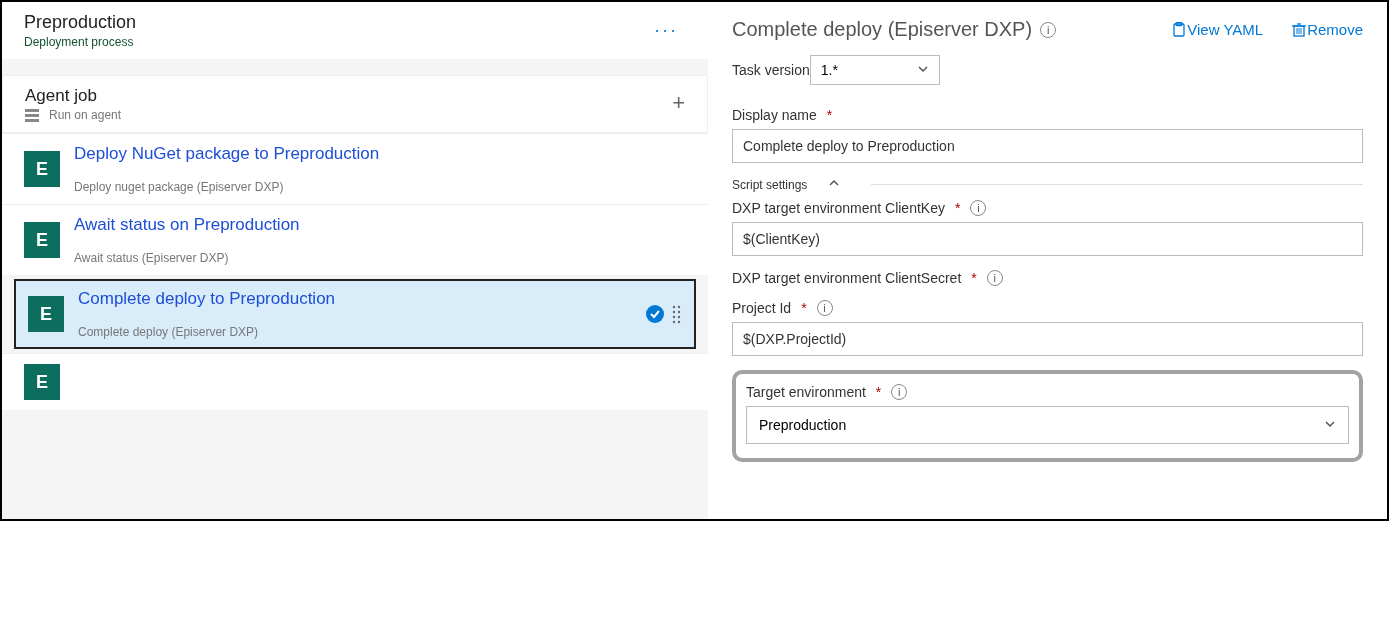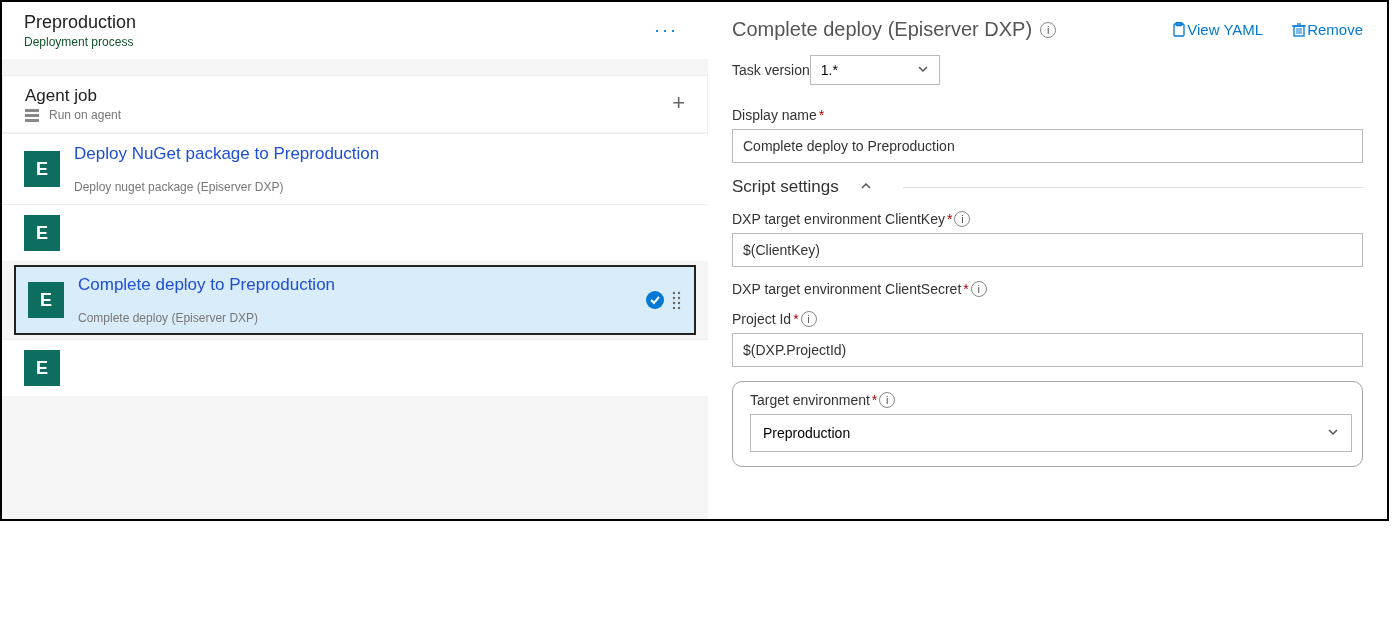--- a/index.html
+++ b/index.html
@@ -25,31 +25,31 @@
   .check-icon { width:18px; height:18px; border-radius:50%; background:#0078d4; display:flex; align-items:center; justify-content:center; }
   .check-icon svg { width:10px; height:10px; }
   .drag-icon svg { display:block; }
   .right-pane { flex:1; background:#fff; padding: 16px 24px 0 24px; overflow:hidden; }
   .right-header { display:flex; align-items:center; margin-bottom: 14px; }
   .right-title { font-size: 20px; color: #555; font-weight:400; display:flex; align-items:center; gap:8px;}
   .info-icon { width:16px; height:16px; border:1px solid #888; border-radius:50%; display:inline-flex; align-items:center; justify-content:center; font-size:11px; color:#555; }
   .right-links { margin-left:auto; display:flex; gap:28px; }
   .link-btn { color:#0078d4; font-size:15px; display:flex; align-items:center; gap:0; cursor:pointer; }
   .field-group { margin-bottom: 14px; }
-  .field-label { font-size:14px; color:#333; margin-bottom:6px; display:flex; align-items:center; gap:2px; }
+  .field-label { font-size:14px; color:#333; margin-bottom:6px; display:flex; align-items:center; gap:10px; }
   .field-label .req { color:#a80000; }
   .text-input { width:100%; border:1px solid #bbb; padding:8px 10px; font-size:14px; color:#333; }
   .select-box { width:130px; border:1px solid #bbb; padding:6px 10px; font-size:14px; display:flex; align-items:center; justify-content:space-between; }
   .tv-row { display:flex; align-items:center; margin-bottom:22px; }
   .tv-label { font-size:14px; color:#333; }
-  .section-title { font-size:17px; color:#333; display:flex; align-items:center; gap:21px; margin: 6px 0 14px 0; }
+  .section-title { font-size:12px; color:#333; display:flex; align-items:center; gap:21px; margin: 6px 0 8px 0; }
   .section-title::after { content:""; flex:1; border-top:1px solid #ddd; margin-left:10px; }
   .chev-up svg { width:12px; height:12px; }
   .chev-down svg { width:12px; height:12px; }
-  .highlight-box { border: 1px solid #a3a3a3; border-radius:10px; padding: 10px 10px 14px 17px; margin-top: 4px; }
+  .highlight-box { border: 4px solid #a3a3a3; border-radius:10px; padding: 10px 10px 14px 10px; margin-top: 4px; }
   .select-wide { width:100%; border:1px solid #bbb; padding:10px 12px; font-size:14px; display:flex; align-items:center; justify-content:space-between; margin-top:6px;}
 </style>
 </head>
 <body>
 
 <div class="frame">
 
   <div class="left-pane">
     <div class="left-header">
       <div>
@@ -79,20 +79,24 @@
     <div class="task-item">
       <div class="task-icon">E</div>
       <div>
         <div class="task-title">Deploy NuGet package to Preproduction</div>
         <div class="task-sub">Deploy nuget package (Episerver DXP)</div>
       </div>
     </div>
 
     <div class="task-item">
       <div class="task-icon">E</div>
+      <div>
+        <div class="task-title">Await status on Preproduction</div>
+        <div class="task-sub">Await status (Episerver DXP)</div>
+      </div>
     </div>
 
     <div class="task-item selected">
       <div class="task-icon">E</div>
       <div>
         <div class="task-title">Complete deploy to Preproduction</div>
         <div class="task-sub">Complete deploy (Episerver DXP)</div>
       </div>
       <div class="task-right-icons">
         <span class="check-icon">

